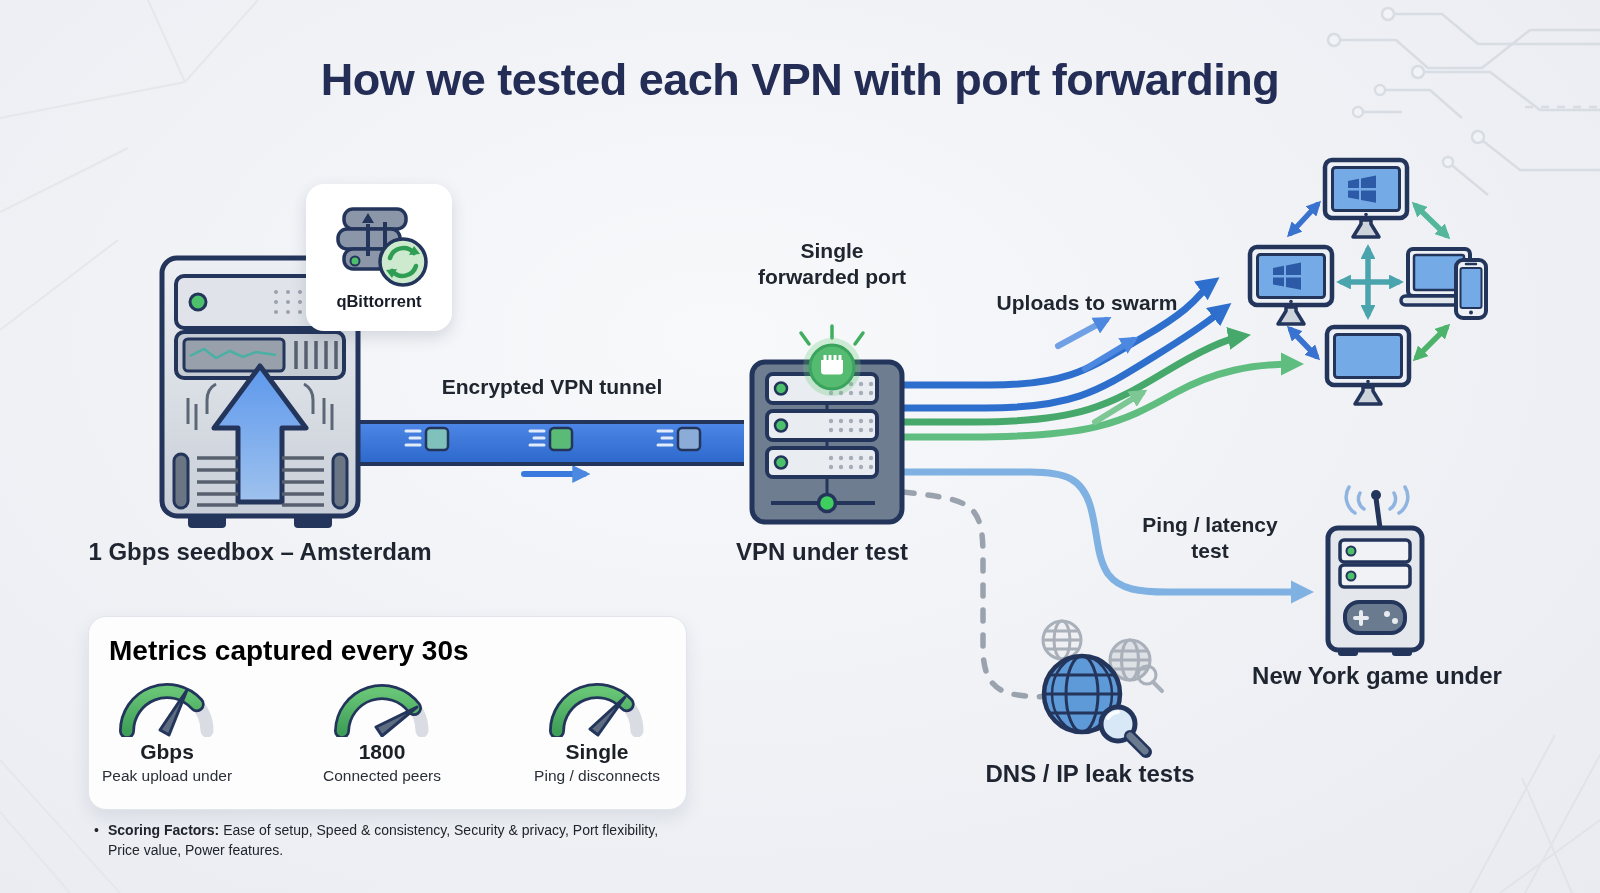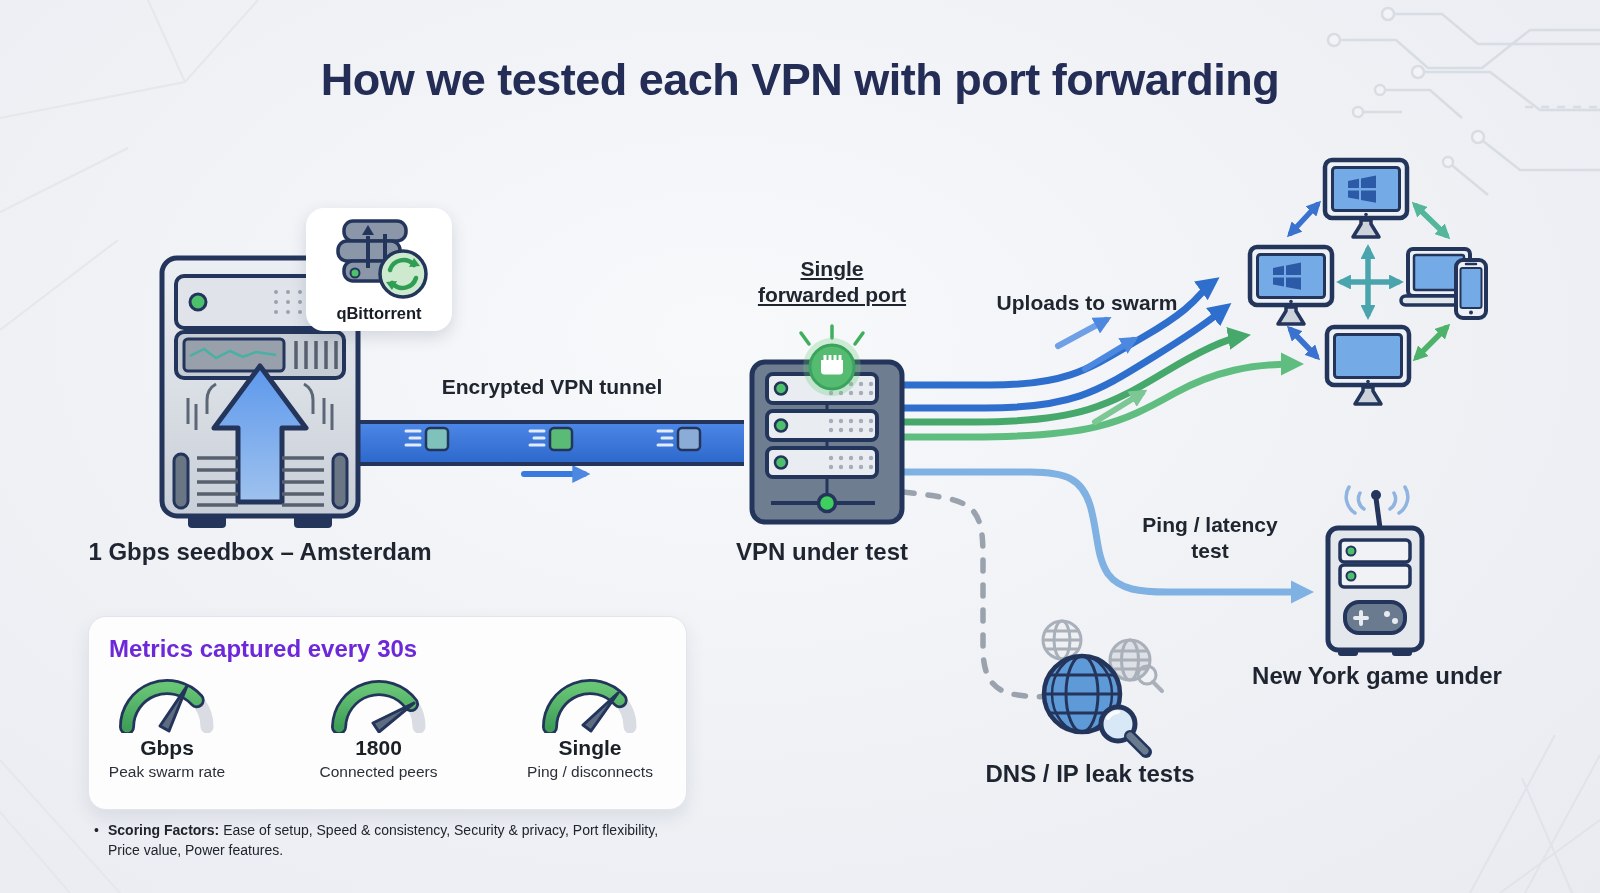--- a/index.html
+++ b/index.html
@@ -10,35 +10,35 @@
   }
   .abs{position:absolute;}
   svg{display:block;}
   .title{
     left:50%;top:54px;transform:translateX(-50%);
     font-size:45px;font-weight:bold;color:#242d55;letter-spacing:-.5px;white-space:nowrap;
   }
   .node-label{font-size:24px;font-weight:600;color:#1f2530;transform:translateX(-50%);white-space:nowrap;text-align:center;}
   .flow-label{font-size:21px;font-weight:600;color:#20262f;transform:translateX(-50%);text-align:center;line-height:1.22;}
   .qbit-card{
-    left:306px;top:208px;width:146px;height:123px;background:#ffffff;border-radius:18px;
+    left:306px;top:184px;width:146px;height:147px;background:#ffffff;border-radius:18px;
     box-shadow:0 6px 16px rgba(40,55,90,.16);z-index:4;display:flex;flex-direction:column;align-items:center;justify-content:center;
   }
   .qbit-label{font-size:16.5px;font-weight:600;color:#171c26;margin-top:2px;}
   .tunnel{
     left:358px;top:420px;width:386px;height:38px;z-index:2;
     background:linear-gradient(#4c86e6,#2d69cc);
     border-top:4px solid #24355c;border-bottom:4px solid #24355c;
   }
   .metrics-card{
     left:88px;top:616px;width:597px;height:192px;background:#fdfdfe;border-radius:18px;
     border:1px solid #e2e5ea;box-shadow:0 8px 18px rgba(40,55,90,.10);z-index:2;
   }
-  .metrics-title{font-size:24px;font-weight:600;color:#6d28d9;margin:18px 0 6px 20px;}
-  .gauges{display:flex;justify-content:space-between;padding:0 22px 0 4px;}
+  .metrics-title{font-size:28px;font-weight:600;color:#000000;margin:18px 0 6px 20px;}
+  .gauges{display:flex;justify-content:space-between;padding:0 15px 0 4px;}
   .gauge-item{width:148px;display:flex;flex-direction:column;align-items:center;}
   .gauge-value{font-size:21px;font-weight:bold;color:#1b2026;margin-top:3px;}
   .gauge-label{font-size:15.5px;color:#2b3038;margin-top:3px;white-space:nowrap;}
   .footnote{
     left:88px;top:820px;width:576px;font-size:14px;line-height:1.45;color:#20242c;
     padding-left:20px;z-index:2;
   }
   .footnote .bullet{position:absolute;left:6px;}
   .footnote b{font-weight:bold;}
   .z1{z-index:1}.z2{z-index:2}
@@ -289,21 +289,21 @@
       <circle cx="85" cy="49" r="22" fill="#55bb70" stroke="#3aa45e" stroke-width="3"></circle>
       <g transform="translate(85,49)" fill="#ffffff">
         <path d="M-11,-7 h22 v11 a3.5,3.5 0 0 1 -3.5,3.5 h-15 a3.5,3.5 0 0 1 -3.5,-3.5 z"></path>
         <rect x="-8.5" y="-12" width="3" height="5"></rect>
           <rect x="-3.5" y="-12" width="3" height="5"></rect>
         <rect x="1.5" y="-12" width="3" height="5"></rect>
           <rect x="6.5" y="-12" width="3" height="5"></rect>
       </g>
     </g>
   </svg>
-  <div class="abs flow-label" style="left:832px;top:256px;width:154px;text-decoration:underline;">Single forwarded port</div>
+  <div class="abs flow-label" style="left:832px;top:238px;width:154px;">Single forwarded port</div>
   <div class="abs node-label" style="left:822px;top:538px;">VPN under test</div>
 
   <div class="abs flow-label" style="left:1087px;top:262px;white-space:nowrap;margin-top:28px;">Uploads to swarm</div>
   <div class="abs flow-label" style="left:1210px;top:512px;width:142px;">Ping / latency test</div>
 
   <svg class="abs z2" width="90" height="86" viewBox="0 0 90 86" style="left:1322px;top:157px;">
     <rect x="3" y="3" width="82" height="58" rx="7" fill="#edf0f4" stroke="#24355c" stroke-width="4.5"></rect>
     <rect x="10.5" y="10.5" width="67" height="43" rx="3" fill="#74aae6" stroke="#24355c" stroke-width="3"></rect>
     <g fill="#2d5aa6">
       <path d="M26,24 L37,21.8 V31 H26 Z M39,21.4 L54,18.5 V31 H39 Z M26,33.5 H37 V42.6 L26,40.5 Z M39,33.5 H54 V45.8 L39,43 Z"></path>
@@ -403,21 +403,21 @@
                 <stop offset="0" stop-color="#68c576"></stop>
                 <stop offset="1" stop-color="#3f9f58"></stop>
               </linearGradient>
             </defs>
           <path d="M18,58 A40,40 0 0 1 98,58" fill="none" stroke="#d9dde3" stroke-width="13" stroke-linecap="round"></path>
           <path d="M18,58 A40,40 0 0 1 87.7,31.2" fill="none" stroke="#24355c" stroke-width="16" stroke-linecap="round"></path>
           <path d="M18,58 A40,40 0 0 1 87.7,31.2" fill="none" stroke="url(#gg1)" stroke-width="10.5" stroke-linecap="round"></path>
           <polygon points="51,57 60,62 78,17" fill="#5d6c80" stroke="#24355c" stroke-width="3" stroke-linejoin="round"></polygon>
         </svg>
         <div class="gauge-value">Gbps</div>
-        <div class="gauge-label">Peak swarm rate</div>
+        <div class="gauge-label">Peak upload under</div>
       </div>
       <div class="gauge-item">
         <svg width="116" height="64" viewBox="0 0 116 64">
           <path d="M18,58 A40,40 0 0 1 98,58" fill="none" stroke="#d9dde3" stroke-width="13" stroke-linecap="round"></path>
           <path d="M18,58 A40,40 0 0 1 90,35" fill="none" stroke="#24355c" stroke-width="16" stroke-linecap="round"></path>
           <path d="M18,58 A40,40 0 0 1 90,35" fill="none" stroke="url(#gg1)" stroke-width="10.5" stroke-linecap="round"></path>
           <polygon points="52,54 58,63 93,34" fill="#5d6c80" stroke="#24355c" stroke-width="3" stroke-linejoin="round"></polygon>
         </svg>
         <div class="gauge-value">1800</div>
         <div class="gauge-label">Connected peers</div>

